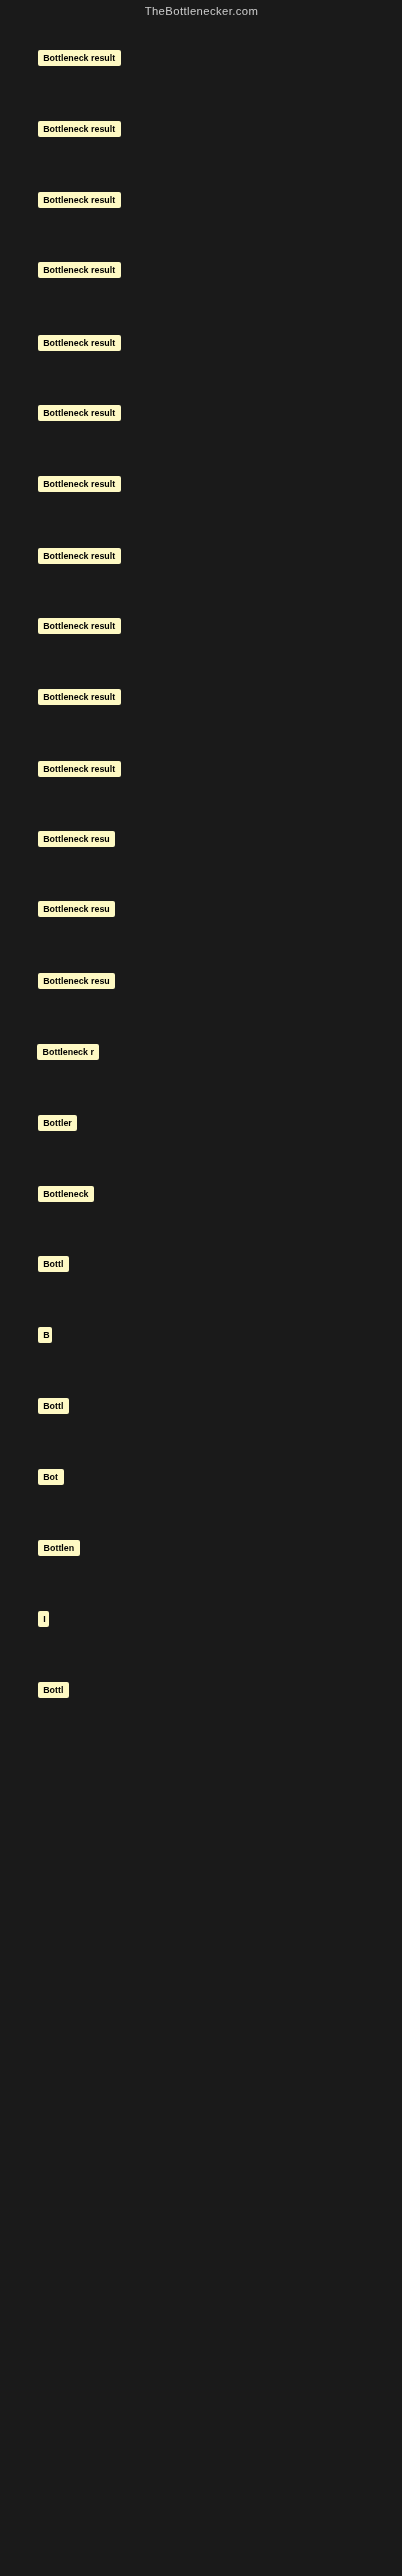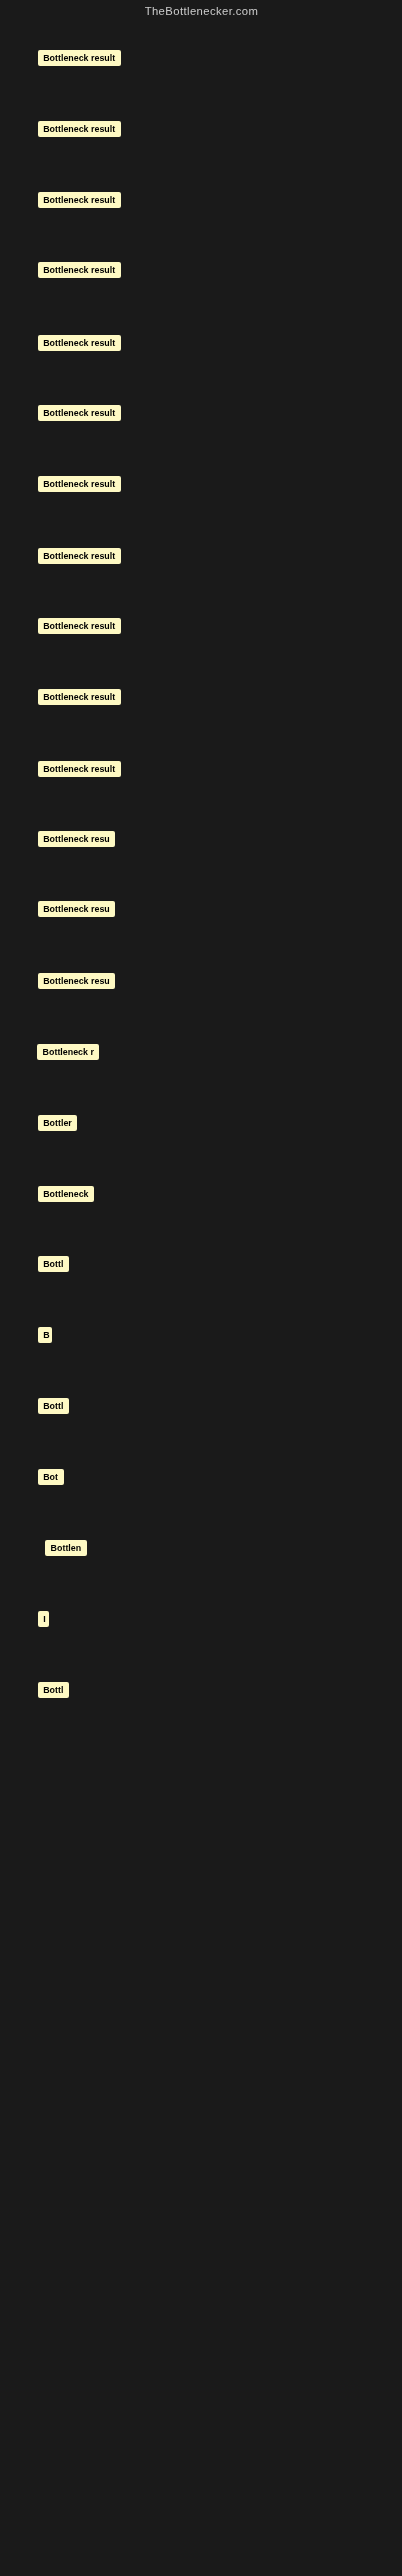--- a/index.html
+++ b/index.html
@@ -52,17 +52,17 @@
     <div style="position: absolute; top: 811px; left: 1.6px;"><span class="bottleneck-badge" style="max-width: 105px;">Bottleneck resu</span></div>
     <div style="position: absolute; top: 881px; left: 1.6px;"><span class="bottleneck-badge" style="max-width: 105px;">Bottleneck resu</span></div>
     <div style="position: absolute; top: 953px; left: 1.6px;"><span class="bottleneck-badge" style="max-width: 105px;">Bottleneck resu</span></div>
     <div style="position: absolute; top: 1024px; left: 1px;"><span class="bottleneck-badge" style="max-width: 85px;">Bottleneck r</span></div>
     <div style="position: absolute; top: 1095px; left: 1.6px;"><span class="bottleneck-badge" style="max-width: 52px;">Bottler</span></div>
     <div style="position: absolute; top: 1166px; left: 1.6px; text-decoration: underline;"><span class="bottleneck-badge" style="max-width: 72px;">Bottleneck</span></div>
     <div style="position: absolute; top: 1236px; left: 1.6px;"><span class="bottleneck-badge" style="max-width: 44px;">Bottl</span></div>
     <div style="position: absolute; top: 1307px; left: 1.6px;"><span class="bottleneck-badge" style="max-width: 14.5px;">B</span></div>
     <div style="position: absolute; top: 1378px; left: 1.6px;"><span class="bottleneck-badge" style="max-width: 44px;">Bottl</span></div>
     <div style="position: absolute; top: 1449px; left: 1.6px;"><span class="bottleneck-badge" style="max-width: 31px; text-align: right;">Bot</span></div>
-    <div style="position: absolute; top: 1520px; left: 9px;"><span class="bottleneck-badge" style="max-width: 58px;">Bottlen</span></div>
+    <div style="position: absolute; top: 1520px; left: 2px;"><span class="bottleneck-badge" style="max-width: 58px;">Bottlen</span></div>
     <div style="position: absolute; top: 1591px; left: 1.6px;"><span class="bottleneck-badge" style="max-width: 8px;">I</span></div>
     <div style="position: absolute; top: 1662px; left: 1.6px;"><span class="bottleneck-badge" style="max-width: 44px;">Bottl</span></div>
   </div>
 
 
 </body></html>

